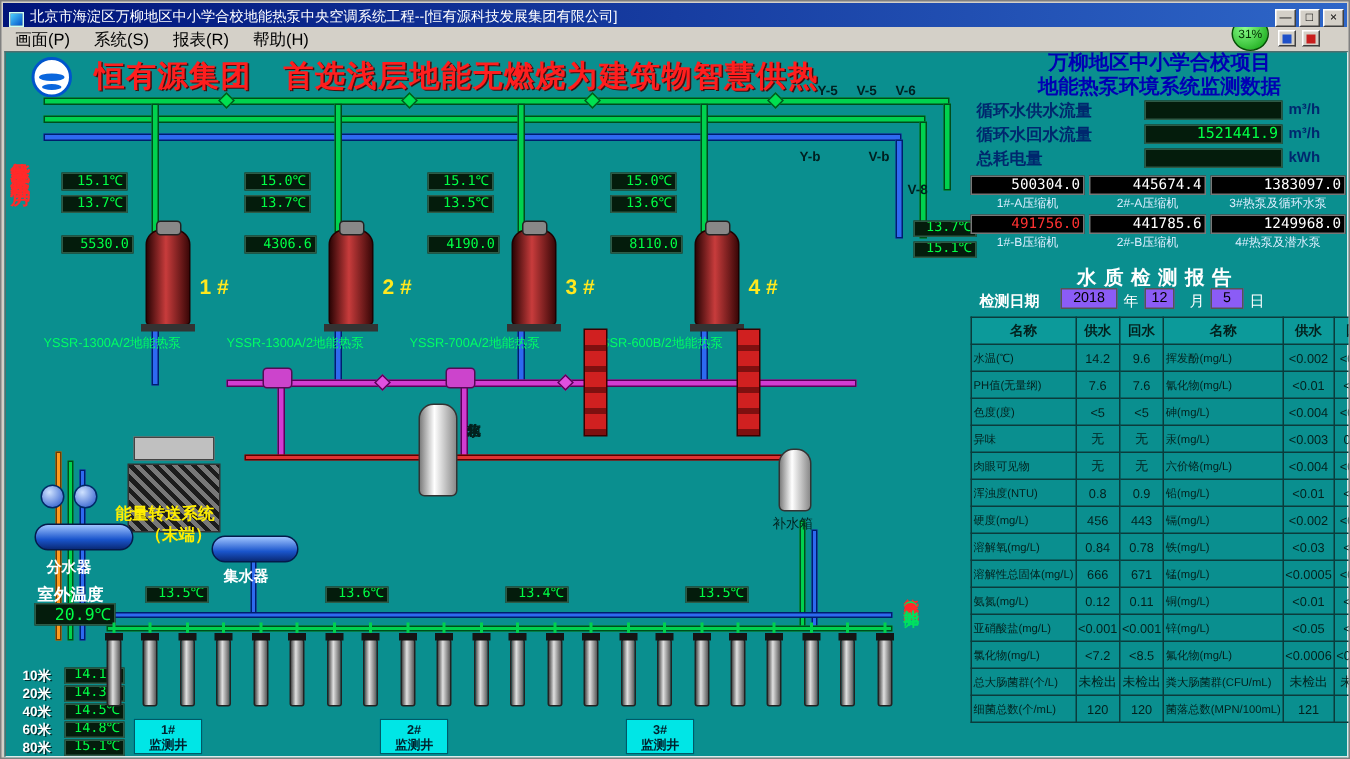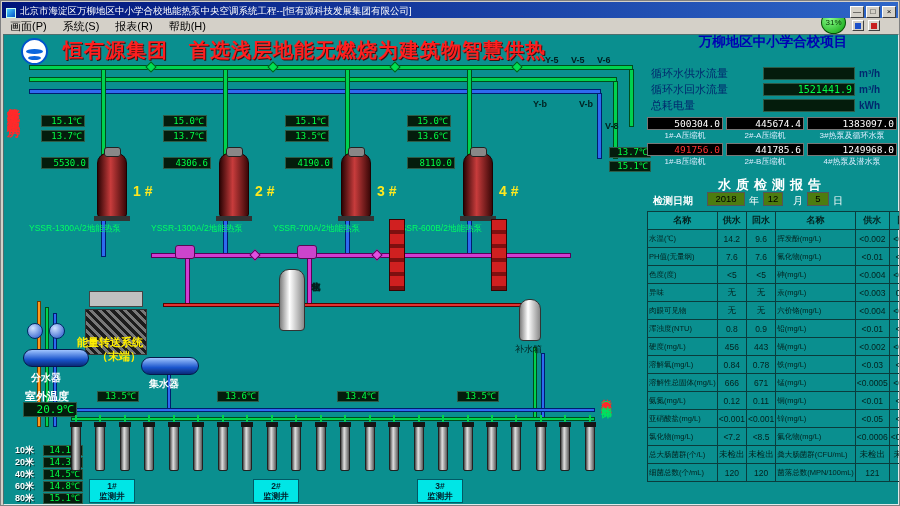--- a/index.html
+++ b/index.html
@@ -33,34 +33,34 @@
 
   .logo{position:absolute;left:20px;top:37px;width:27px;height:27px;border-radius:50%;background:#fff;border:2px solid #0055cc;overflow:hidden}
   .logo i{position:absolute;left:3px;top:9px;width:17px;height:5px;background:#0a66dd;border-radius:50%}
   .logo b{position:absolute;left:5px;top:16px;width:13px;height:4px;background:#0a66dd;border-radius:50%}
   .slogan{position:absolute;left:62px;top:36px;font-size:20px;font-weight:bold;color:#ff1e1e;letter-spacing:1px;text-shadow:1px 1px 0 #401010;white-space:nowrap}
   .proj{position:absolute;left:648px;top:33px;width:248px;text-align:center;color:#0000b4;font-weight:bold;font-size:13.5px;line-height:16px}
 
   
   .flows{position:absolute;left:650px;top:64px;width:246px}
   .flow-row{display:flex;align-items:center;height:16px}
-  .f-label{width:112px;font-size:11px;font-weight:normal;color:#00286e;white-space:nowrap}
+  .f-label{width:112px;font-size:11px;font-weight:bold;color:#00286e;white-space:nowrap}
   .f-val{width:92px;height:13px;font-size:10px;line-height:11px}
   .f-unit{margin-left:4px;font-size:10px;font-weight:bold;color:#00286e}
 
   
   .meters{position:absolute;left:646px;top:116px;width:252px;display:grid;grid-template-columns:76px 78px 90px;gap:2px 3px}
   .m-val{height:13px;font-size:9.5px;line-height:11px}
   .m-label{font-size:8px;color:#dceeff;text-align:center;height:11px;line-height:11px;white-space:nowrap;overflow:hidden}
   .meters > div:nth-of-type(4) .m-val{color:#ff3232}
 
   
   .wq-title{position:absolute;left:646px;top:175px;width:250px;text-align:center;color:#fff;font-weight:bold;font-size:13px;letter-spacing:5px}
   .date-label{position:absolute;left:652px;top:193px;color:#fff;font-size:10px;font-weight:bold}
-  .date-box{position:absolute;top:191px;background:#4d7c0f;border:1px solid #555;font-size:9.5px;text-align:center;color:#000;height:14px;line-height:12px}
+  .date-box{position:absolute;top:191px;background:#8b5cf6;border:1px solid #555;font-size:9.5px;text-align:center;color:#000;height:14px;line-height:12px}
   .date-unit{position:absolute;top:193px;color:#fff;font-size:10px}
   .wq-table{position:absolute;left:646px;top:210px;border-collapse:collapse;table-layout:fixed}
   .wq-table th,.wq-table td{border:1px solid #0a3c3c;height:18px;padding:0 1px;overflow:hidden;white-space:nowrap;color:#03211e}
   .wq-table th{font-size:9px;font-weight:bold;background:#0c9a9a}
   td.name{font-size:7.5px;width:58px;text-align:left}
   td.val{font-size:8.5px;width:32px;text-align:center}
   th.c-name{width:58px}th.c-val{width:32px}
 
   
   .pipe{position:absolute}
@@ -147,20 +147,21 @@
 
   <div class="canvas-bg"></div>
 
   <span class="logo">
       <i></i>
       <b></b>
     </span>
   <div class="slogan">恒有源集团　首选浅层地能无燃烧为建筑物智慧供热</div>
   <div class="proj">
     <div>万柳地区中小学合校项目</div>
+    <div>地能热泵环境系统监测数据</div>
   </div>
 
   <div class="vtext vtext-left">
     <span>能量提升系统</span><span>（机房）</span>
   </div>
   <div class="vtext vtext-right">
     <span>能量采集系统</span><span class="sub">（地能井）</span>
   </div>
 
   <div class="pipe pg" style="left:28px;top:64px;width:604px;height:5px"></div>

